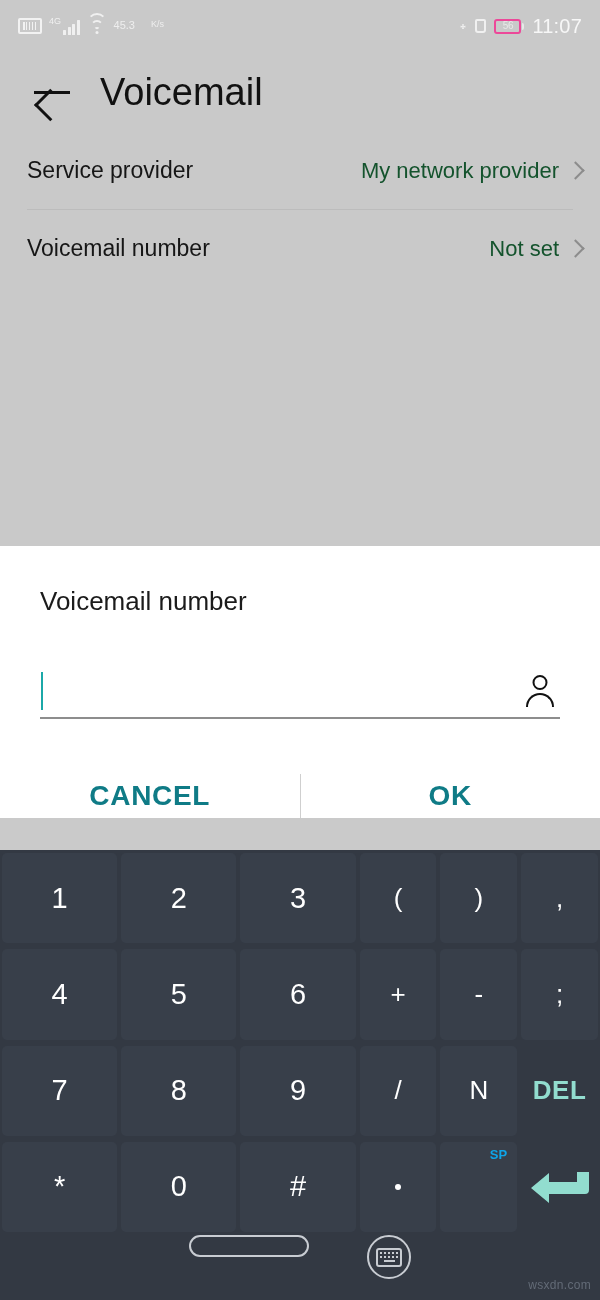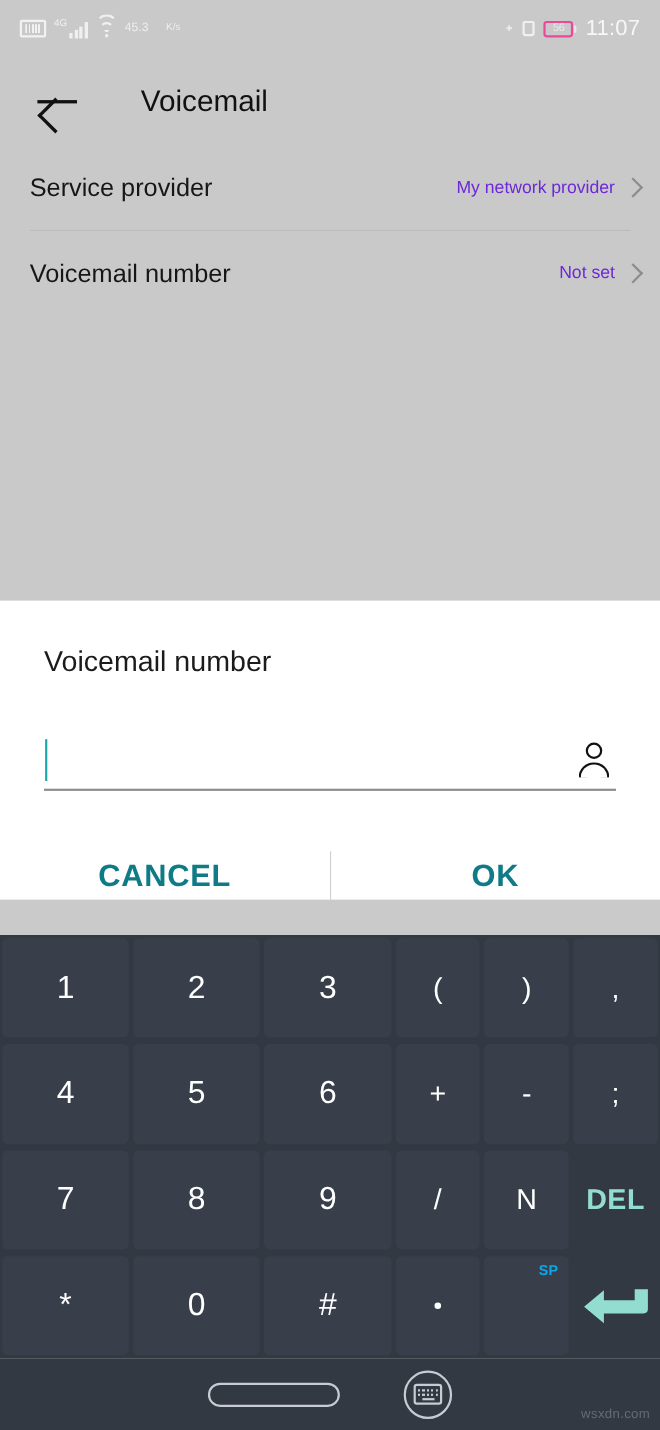--- a/index.html
+++ b/index.html
@@ -68,31 +68,31 @@
   .back-arrow { width:44px; height:44px; position:relative; cursor:pointer; }
   .back-arrow::before {
     content:""; position:absolute; left:4px; top:21px;
     width:36px; height:3px; background:#111;
   }
   .back-arrow::after {
     content:""; position:absolute; left:4px; top:12px;
     width:20px; height:20px; border-left:3px solid #111; border-bottom:3px solid #111;
     transform:rotate(45deg); transform-origin:left bottom;
   }
-  .appbar h1 { font-size:27px; font-weight:400; color:#111;margin-left:28px; }
+  .appbar h1 { font-size:38px; font-weight:400; color:#111; }
 
   
   .list { position:absolute; top:132px; left:0; width:600px; background:#c9c9c9; }
   .row {
     height:77px; display:flex; align-items:center; justify-content:space-between;
     padding:0 18px 0 27px; cursor:pointer;
   }
   .row .title { font-size:23px; color:#161616; }
   .row .right { display:flex; align-items:center; gap:10px; }
-  .row .value { font-size:16px; color:#6d28d9; }
+  .row .value { font-size:22px; color:#14532d; }
   .chev { width:13px; height:13px; border-right:2.5px solid #8c8c8c;
     border-top:2.5px solid #8c8c8c; transform:rotate(45deg); }
   .divider { height:1px; background:#bcbcbc; margin:0 27px; }
 
   
   .dialog {
     position:absolute; left:0; top:546px; width:600px; height:272px;
     background:#fff;
   }
   .dialog h2 {
@@ -152,21 +152,21 @@
     position:absolute; top:5px; right:10px; font-size:13px; color:#0ea5e9; font-weight:bold;
   }
   .key .dot { width:6px; height:6px; border-radius:50%; background:#fff; }
   .key.sym { font-size:26px; }
   .enter-arrow { width:62px; height:34px; position:relative; }
   .enter-arrow svg { display:block; }
 
   
   .navbar {
     position:absolute; left:0; top:1235px; width:600px; height:65px; background:#333943;
-    display:flex; align-items:center; justify-content:center; gap:58px;
+    display:flex; justify-content:center; gap:58px;
   }
   .home-pill {
     width:120px; height:22px; border:2.5px solid #c8ccd2; border-radius:12px; cursor:pointer;
   }
   .kb-hide {
     width:44px; height:44px; border:2px solid #c8ccd2; border-radius:50%;
     display:flex; align-items:center; justify-content:center; cursor:pointer;
   }
   .kb-glyph { width:26px; height:19px; border:2px solid #c8ccd2; border-radius:3px;
     display:flex; flex-direction:column; justify-content:center; align-items:center; gap:2px; padding:2px; }

